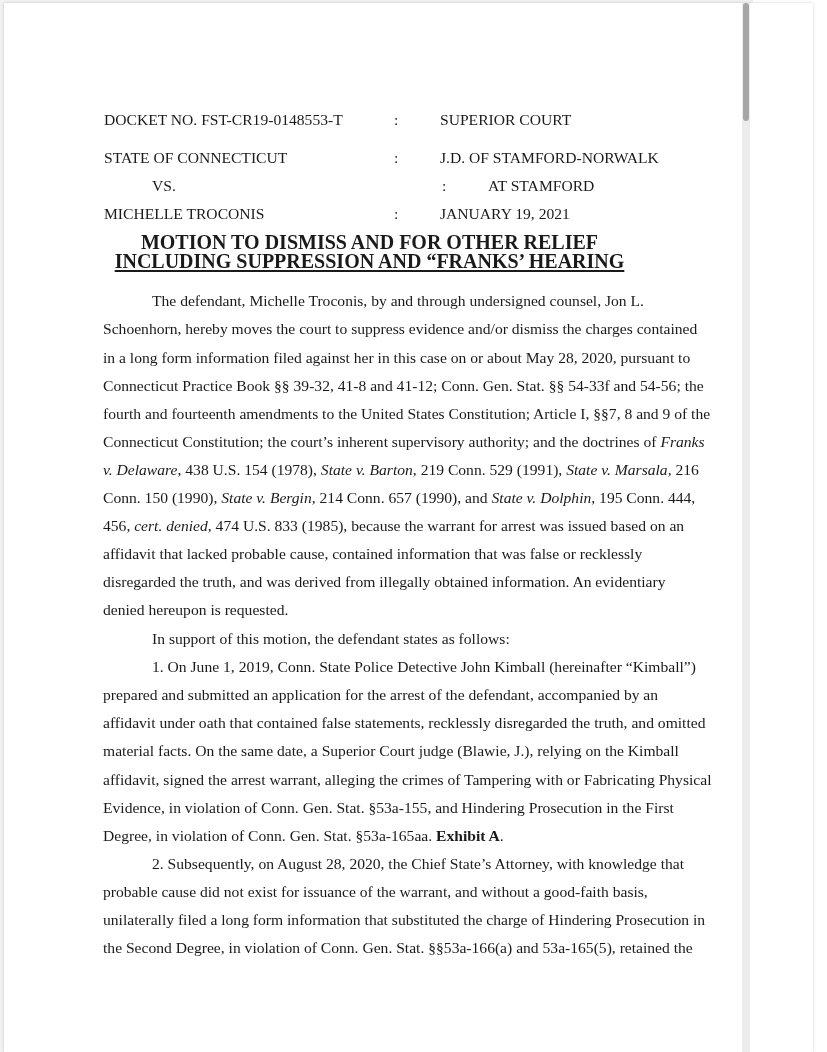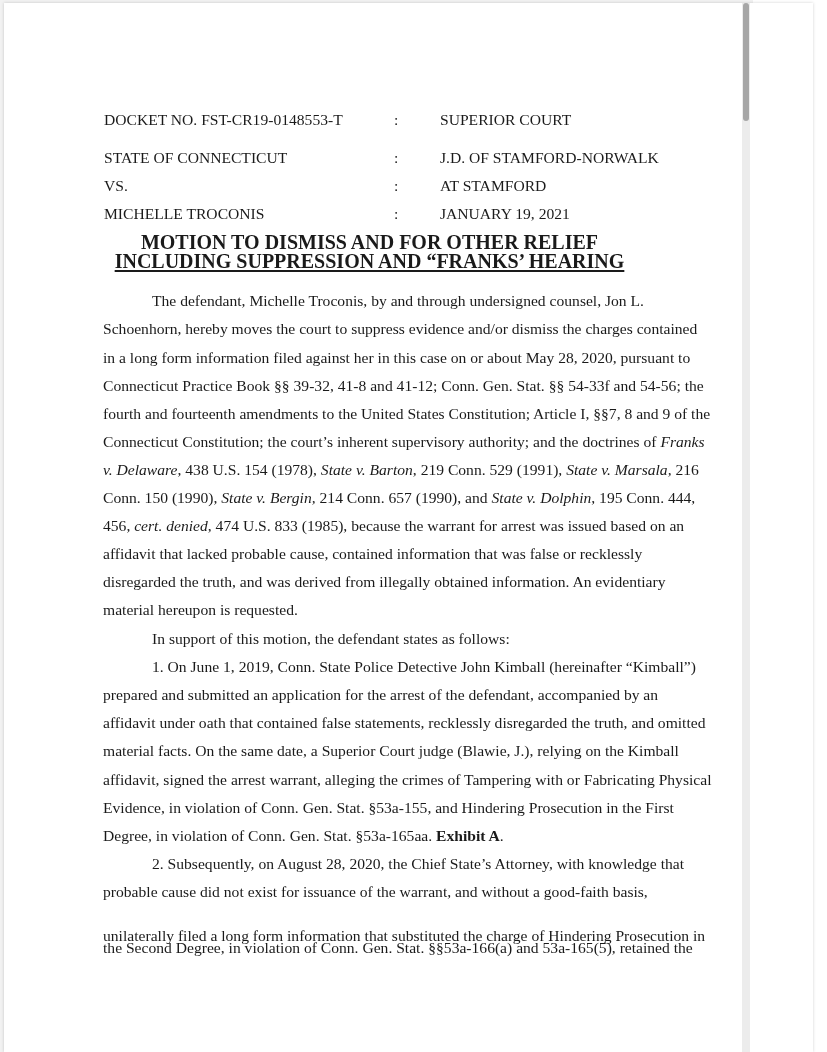--- a/index.html
+++ b/index.html
@@ -94,21 +94,21 @@
       <div class="caption-row" style="top:107px;">
         <span class="caption-left">DOCKET NO. FST-CR19-0148553-T</span>
         <span class="caption-colon">:</span>
         <span class="caption-right">SUPERIOR COURT</span>
       </div>
       <div class="caption-row" style="top:145px;">
         <span class="caption-left">STATE OF CONNECTICUT</span>
         <span class="caption-colon">:</span>
         <span class="caption-right">J.D. OF STAMFORD-NORWALK</span>
       </div>
-      <div class="caption-row" style="top:173px;">
+      <div class="caption-row" style="top:173px;margin-left:48px;">
         <span class="caption-left">VS.</span>
         <span class="caption-colon">:</span>
         <span class="caption-right">AT STAMFORD</span>
       </div>
       <div class="caption-row" style="top:201px;">
         <span class="caption-left">MICHELLE TROCONIS</span>
         <span class="caption-colon">:</span>
         <span class="caption-right">JANUARY 19, 2021</span>
       </div>
 
@@ -121,35 +121,35 @@
       <div class="line" style="top:316px;">Schoenhorn, hereby moves the court to suppress evidence and/or dismiss the charges contained</div>
       <div class="line" style="top:345px;">in a long form information filed against her in this case on or about May 28, 2020, pursuant to</div>
       <div class="line" style="top:373px;">Connecticut Practice Book §§ 39-32, 41-8 and 41-12; Conn. Gen. Stat. §§ 54-33f and 54-56; the</div>
       <div class="line" style="top:401px;">fourth and fourteenth amendments to the United States Constitution; Article I, §§7, 8 and 9 of the</div>
       <div class="line" style="top:429px;"><span>Connecticut Constitution; the court’s inherent supervisory authority; and the doctrines of </span><i>Franks</i></div>
       <div class="line" style="top:457px;"><i>v. Delaware</i><span>, 438 U.S. 154 (1978), </span><i>State v. Barton</i><span>, 219 Conn. 529 (1991), </span><i>State v. Marsala,</i><span> 216</span></div>
       <div class="line" style="top:485px;"><span>Conn. 150 (1990), </span><i>State v. Bergin,</i><span> 214 Conn. 657 (1990), and </span><i>State v. Dolphin</i><span>, 195 Conn. 444,</span></div>
       <div class="line" style="top:513px;"><span>456, </span><i>cert. denied</i><span>, 474 U.S. 833 (1985), because the warrant for arrest was issued based on an</span></div>
       <div class="line" style="top:541px;">affidavit that lacked probable cause, contained information that was false or recklessly</div>
       <div class="line" style="top:569px;">disregarded the truth, and was derived from illegally obtained information. An evidentiary</div>
-      <div class="line" style="top:597px;">material hereupon is requested.</div>
+      <div class="line" style="top:597px;">denied hereupon is requested.</div>
 
       <div class="line indent" style="top:626px;">In support of this motion, the defendant states as follows:</div>
 
       <div class="line indent" style="top:654px;font-family:Liberation Serif, serif;">1.  On June 1, 2019, Conn. State Police Detective John Kimball (hereinafter “Kimball”)</div>
       <div class="line" style="top:682px;">prepared and submitted an application for the arrest of the defendant, accompanied by an</div>
       <div class="line" style="top:710px;text-align:center;">affidavit under oath that contained false statements, recklessly disregarded the truth, and omitted</div>
       <div class="line" style="top:738px;">material facts. On the same date, a Superior Court judge (Blawie, J.), relying on the Kimball</div>
       <div class="line" style="top:767px;">affidavit, signed the arrest warrant, alleging the crimes of Tampering with or Fabricating Physical</div>
       <div class="line" style="top:795px;">Evidence, in violation of Conn. Gen. Stat. §53a-155, and Hindering Prosecution in the First</div>
       <div class="line" style="top:823px;"><span>Degree, in violation of Conn. Gen. Stat. §53a-165aa. </span><b>Exhibit A</b><span>.</span></div>
 
       <div class="line indent" style="top:851px;">2.  Subsequently, on August 28, 2020, the Chief State’s Attorney, with knowledge that</div>
       <div class="line" style="top:879px;">probable cause did not exist for issuance of the warrant, and without a good-faith basis,</div>
-      <div class="line" style="top:907px;margin-top:16px;">unilaterally filed a long form information that substituted the charge of Hindering Prosecution in</div>
+      <div class="line" style="top:907px;">unilaterally filed a long form information that substituted the charge of Hindering Prosecution in</div>
       <div class="line" style="top:935px;">the Second Degree, in violation of Conn. Gen. Stat. §§53a-166(a) and 53a-165(5), retained the</div>
 
     </div>
   </div>
   <div class="scrollbar">
     <div class="scroll-thumb"></div>
   </div>
 </div>
 
 </body></html>

